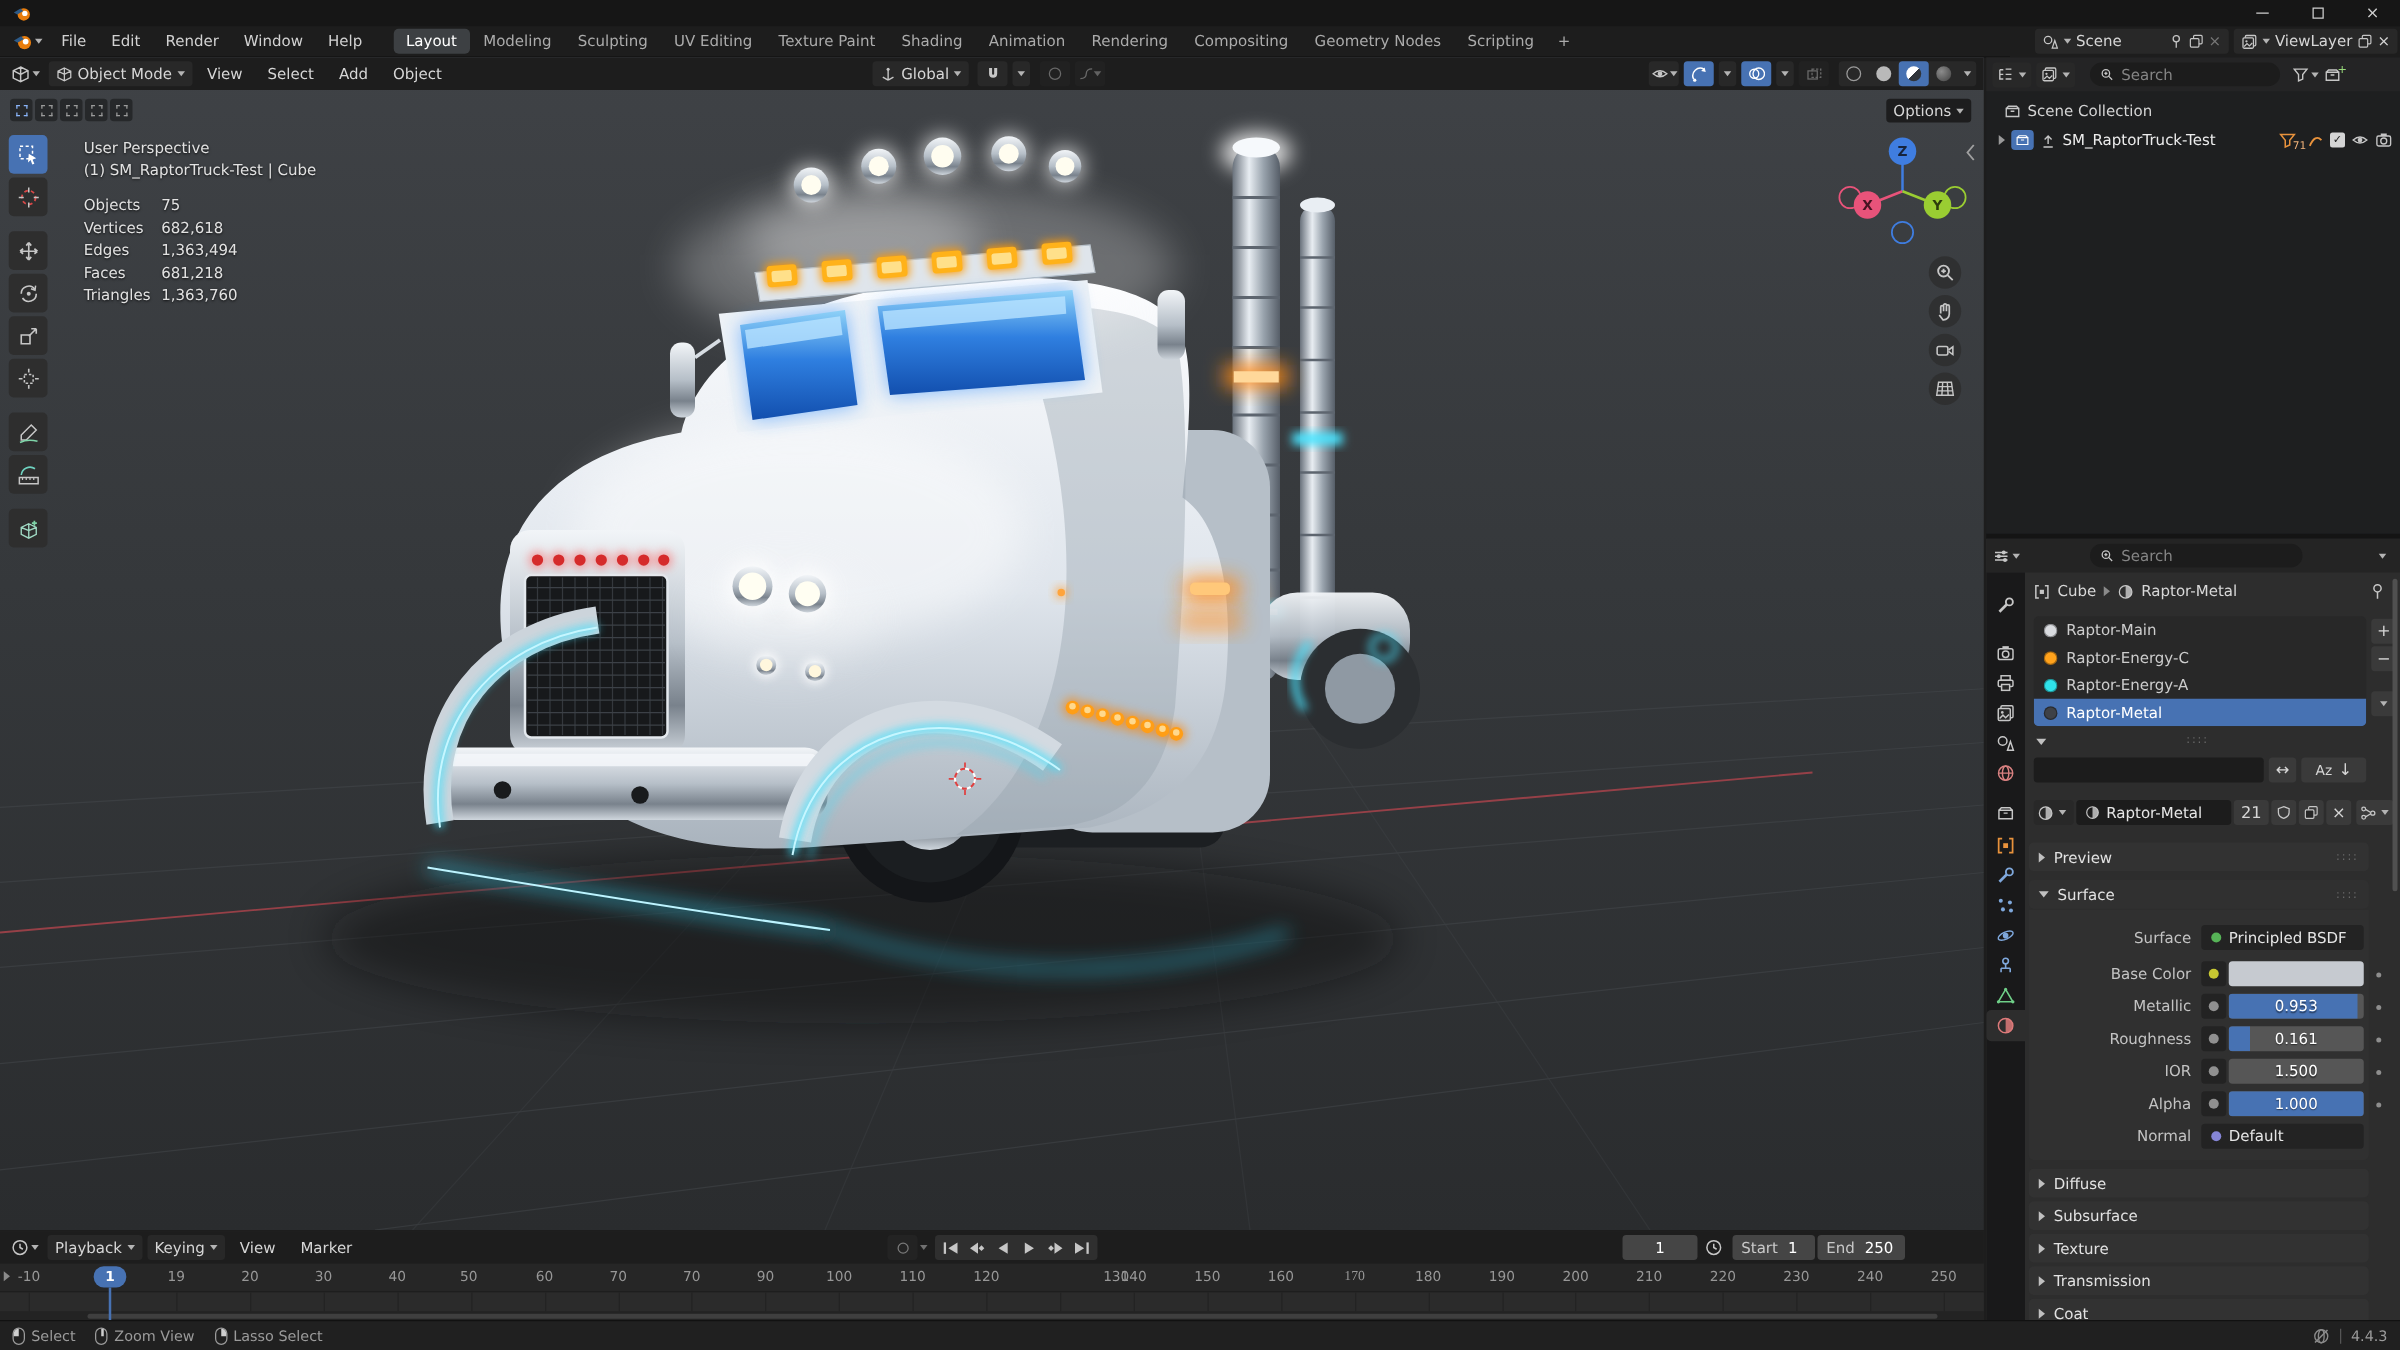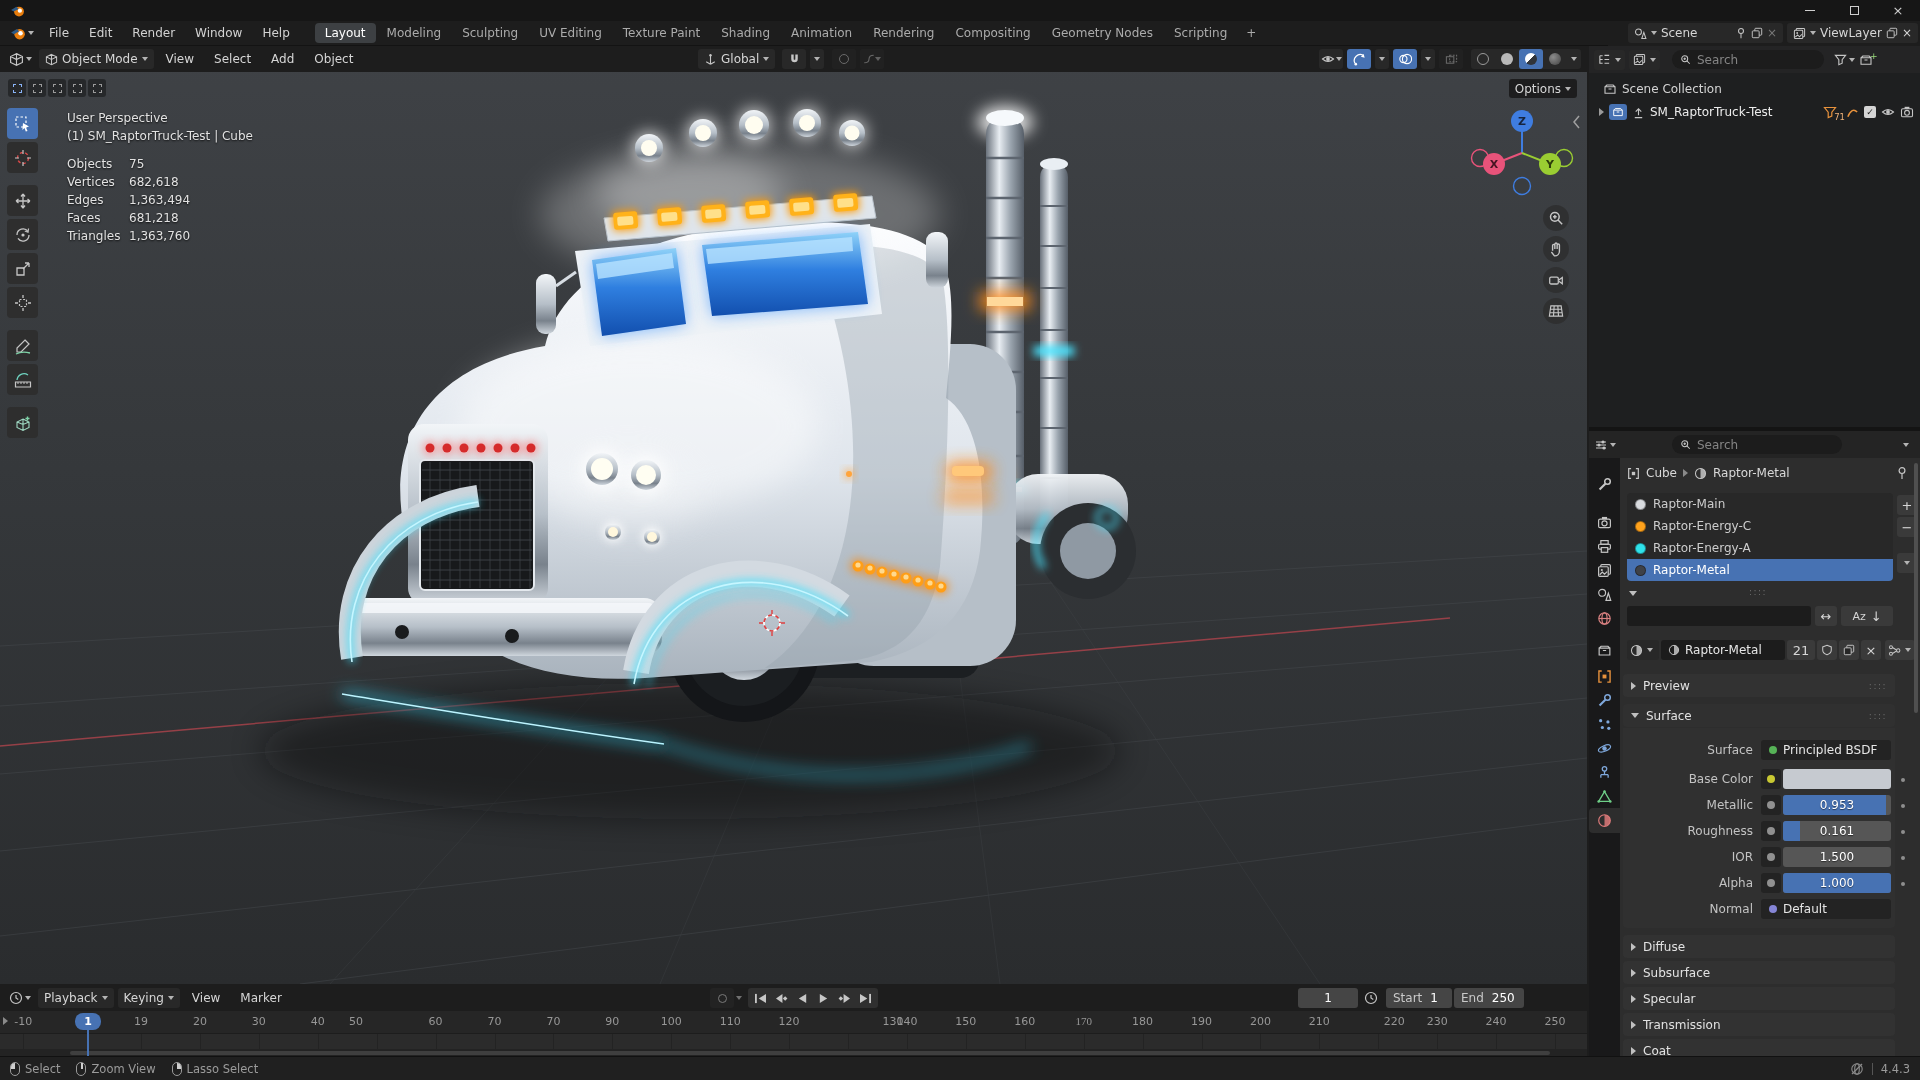--- a/index.html
+++ b/index.html
@@ -1203,21 +1203,21 @@
       <div class="panel" style="top:504px">
           <span class="tr"></span>
           <span>Diffuse</span>
         </div>
       <div class="panel" style="top:530px">
           <span class="tr"></span>
           <span>Subsurface</span>
         </div>
       <div class="panel" style="top:556px">
           <span class="tr"></span>
-          <span>Specular</span>
+          <span>Texture</span>
         </div>
       <div class="panel" style="top:582px">
           <span class="tr"></span>
           <span>Transmission</span>
         </div>
       <div class="panel" style="top:608px">
           <span class="tr"></span>
           <span>Coat</span>
         </div>
 
@@ -1301,38 +1301,38 @@
         <span style="color:#c9c9c9">End</span>
         <span style="color:#fff">250</span>
       </div>
     </div>
     <div class="ruler">
         <span class="tick" style="left: 23.1924px;">-10</span>
         <span class="tick" style="left: 141.024px;">19</span>
         <span class="tick" style="left: 199.94px;">20</span>
         <span class="tick" style="left: 258.856px;">30</span>
         <span class="tick" style="left: 317.772px;">40</span>
-        <span class="tick" style="left: 356px;">50</span>
+        <span class="tick" style="left: 375px;">50</span>
         <span class="tick" style="left: 435.604px;">60</span>
         <span class="tick" style="left: 494.52px;">70</span>
         <span class="tick" style="left: 553.436px;">70</span>
         <span class="tick" style="left: 612.352px;">90</span>
         <span class="tick" style="left: 671.268px;">100</span>
         <span class="tick" style="left: 730.184px;">110</span>
         <span class="tick" style="left: 789.1px;">120</span>
         <span class="tick" style="left: 893px; text-align: right;">130</span>
         <span class="tick" style="left: 906.932px;">140</span>
         <span class="tick" style="left: 965.848px;">150</span>
         <span class="tick" style="left: 1024.76px;">160</span>
         <span class="tick" style="left: 1083.68px; font-family: Liberation Serif, serif;">170</span>
         <span class="tick" style="left: 1142.6px;">180</span>
         <span class="tick" style="left: 1201.51px;">190</span>
         <span class="tick" style="left: 1260.43px;">200</span>
         <span class="tick" style="left: 1319.34px;">210</span>
-        <span class="tick" style="left: 1378.26px; margin-left: 16px;">220</span>
+        <span class="tick" style="left: 1378.26px;">220</span>
         <span class="tick" style="left: 1437.18px;">230</span>
         <span class="tick" style="left: 1496.09px;">240</span>
         <span class="tick" style="left: 1555.01px;">250</span>
       </div>
     <div class="channels">
         <div class="gline" style="left: 23.1924px;"></div>
         <div class="gline" style="left: 141.024px;"></div>
         <div class="gline" style="left: 199.94px;"></div>
         <div class="gline" style="left: 258.856px;"></div>
         <div class="gline" style="left: 317.772px;"></div>

